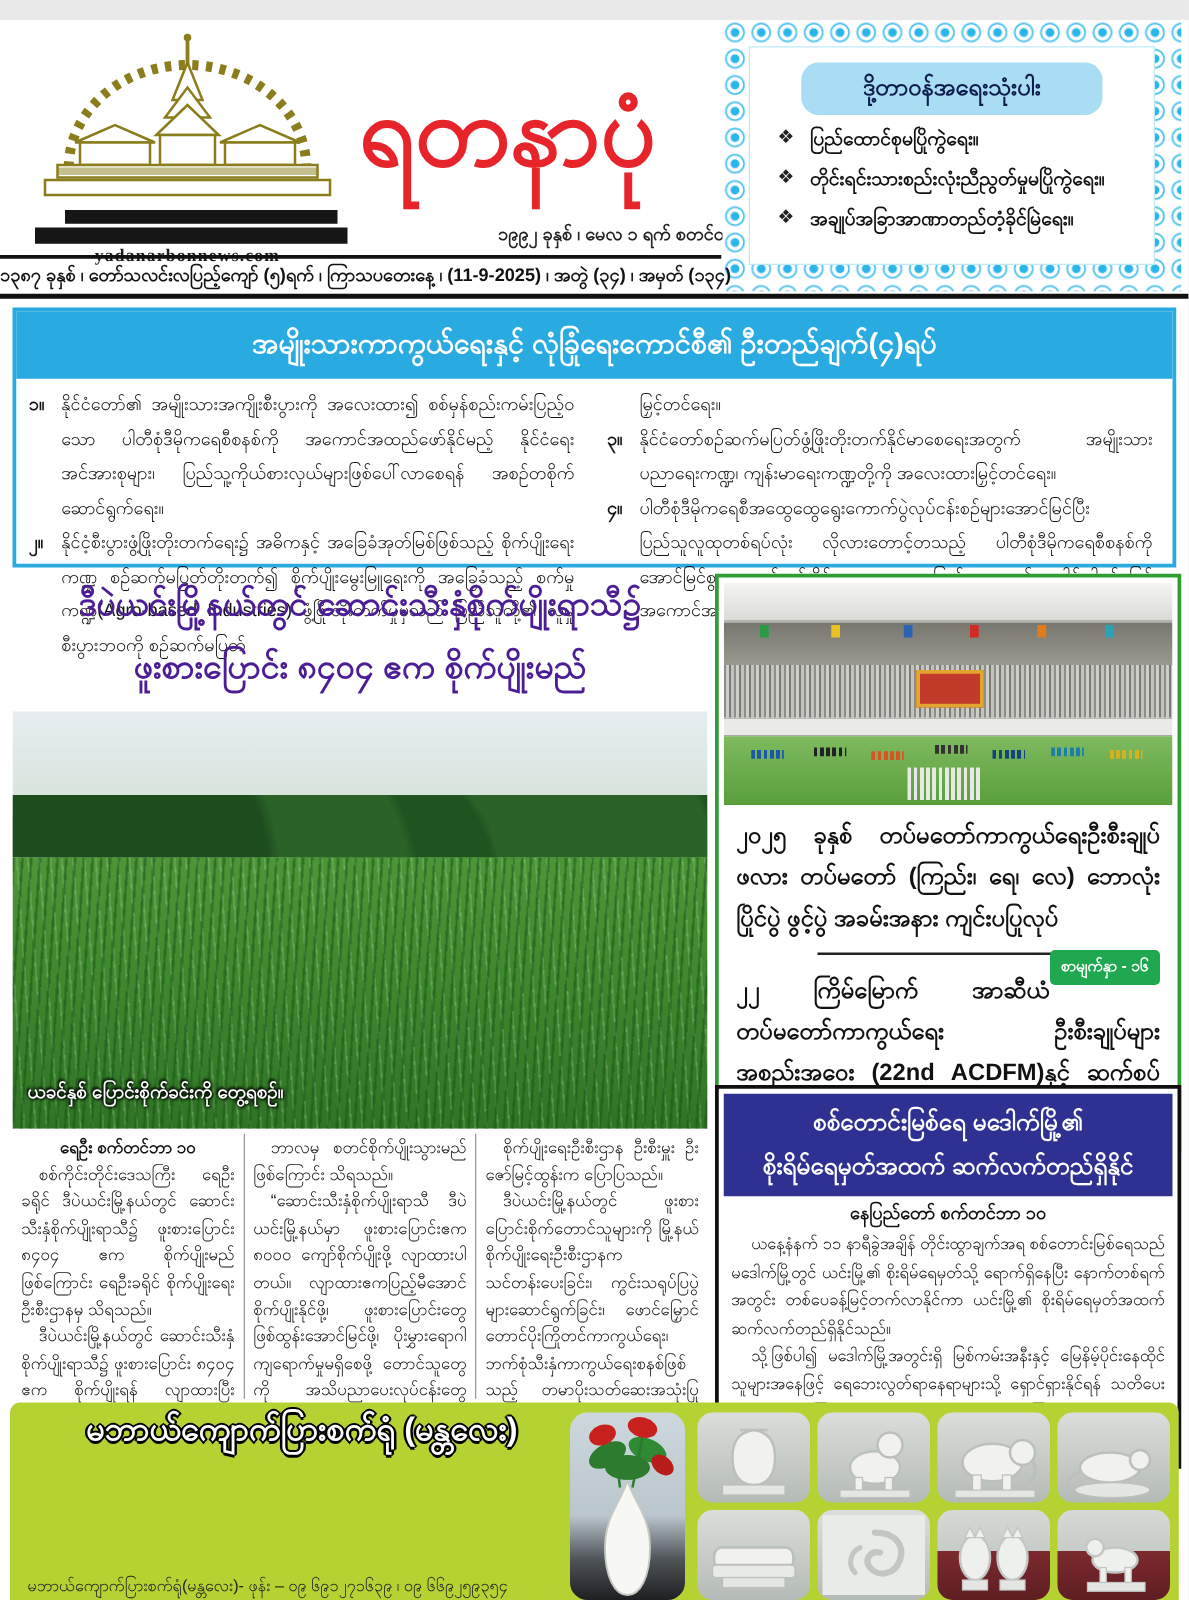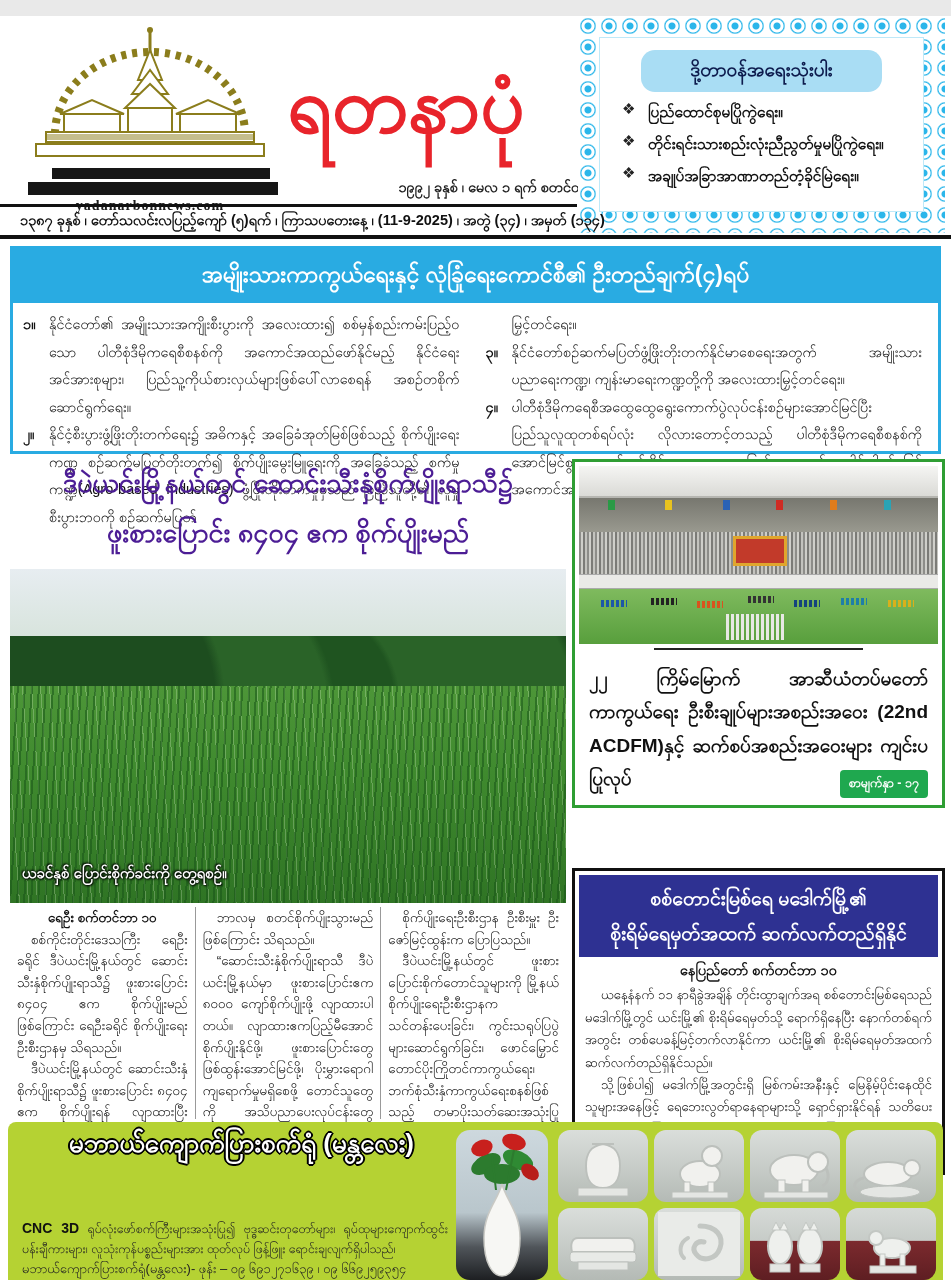--- a/index.html
+++ b/index.html
@@ -16,21 +16,21 @@
             font-family:"Liberation Serif","DejaVu Serif",serif;font-weight:bold;
             font-size:14px;letter-spacing:1px;color:#1c1c1c;}
   .np-title{position:absolute;left:238px;top:4px;width:336px;height:170px;
             display:flex;align-items:center;justify-content:center;
             color:#e8242b;font-weight:bold;font-size:78px;line-height:1;}
   .founded{position:absolute;left:330px;top:162px;width:386px;text-align:center;
            font-size:14.5px;font-weight:bold;color:#222;}
   .rule-left{position:absolute;left:0;top:188px;width:577px;height:3px;background:#111;}
   .date-strip{position:absolute;left:0;top:193px;width:577px;height:25px;
               font-size:14.5px;font-weight:bold;color:#111;display:flex;align-items:center;
-              padding-left:20px;white-space:nowrap;}
+              padding-left:0;white-space:nowrap;}
   .rule-full{position:absolute;left:0;top:219px;width:951px;height:4px;background:#111;}
 
   
   .causes{position:absolute;left:578px;top:0;width:367px;height:217px;
           background-color:#fff;
           background-image:
             radial-gradient(circle at 10px 10px,#2bb6ea 3px,rgba(0,0,0,0) 4px),
             radial-gradient(circle at 10px 10px,rgba(0,0,0,0) 6px,#2bb6ea 7px,rgba(0,0,0,0) 8.5px);
           background-size:21px 21px;text-decoration:underline;}
   .causes-inner{position:absolute;left:21px;top:21px;right:21px;bottom:21px;background:#fff;
@@ -268,20 +268,24 @@
           <div class="troop" style="left:20%;top:16%;background:repeating-linear-gradient(90deg,#222 0 3px,rgba(0,0,0,0) 3px 5px);"></div>
           <div class="troop" style="left:33%;top:20%;background:repeating-linear-gradient(90deg,#d9531e 0 3px,rgba(0,0,0,0) 3px 5px);"></div>
           <div class="troop" style="left:47%;top:12%;background:repeating-linear-gradient(90deg,#333 0 3px,rgba(0,0,0,0) 3px 5px);"></div>
           <div class="troop" style="left:60%;top:18%;background:repeating-linear-gradient(90deg,#14447e 0 3px,rgba(0,0,0,0) 3px 5px);"></div>
           <div class="troop" style="left:73%;top:15%;background:repeating-linear-gradient(90deg,#1e7ea8 0 3px,rgba(0,0,0,0) 3px 5px);"></div>
           <div class="troop" style="left:86%;top:18%;background:repeating-linear-gradient(90deg,#d8b01c 0 3px,rgba(0,0,0,0) 3px 5px);"></div>
           <div class="troop big" style="left:41%;top:42%;"></div>
         </div>
       </div>
 
+      <div class="story">
+        <span>၂၀၂၅ ခုနှစ် တပ်မတော်ကာကွယ်ရေးဦးစီးချုပ်ဖလား တပ်မတော် (ကြည်း၊ ရေ၊ လေ) ဘောလုံးပြိုင်ပွဲ ဖွင့်ပွဲ အခမ်းအနား ကျင်းပပြုလုပ်</span>
+        <span class="page-badge">စာမျက်နှာ - ၁၆</span>
+      </div>
       <div class="story-divider"></div>
       <div class="story">
         <span>၂၂ ကြိမ်မြောက် အာဆီယံတပ်မတော်ကာကွယ်ရေး ဦးစီးချုပ်များအစည်းအဝေး (22nd ACDFM)နှင့် ဆက်စပ်အစည်းအဝေးများ ကျင်းပပြုလုပ်</span>
         <span class="page-badge">စာမျက်နှာ - ၁၇</span>
       </div>
     </div>
 
     <div class="floodbox">
       <div class="flood-header">
         <div>စစ်တောင်းမြစ်ရေ မဒေါက်မြို့၏</div>
@@ -290,23 +294,20 @@
       <div class="flood-dateline">နေပြည်တော် စက်တင်ဘာ ၁၀</div>
       <div class="flood-body">
         <p>ယနေ့နံနက် ၁၁ နာရီခွဲအချိန် တိုင်းထွာချက်အရ စစ်တောင်းမြစ်ရေသည် မဒေါက်မြို့တွင် ယင်းမြို့၏ စိုးရိမ်ရေမှတ်သို့ ရောက်ရှိနေပြီး နောက်တစ်ရက်အတွင်း တစ်ပေခန့်မြင့်တက်လာနိုင်ကာ ယင်းမြို့၏ စိုးရိမ်ရေမှတ်အထက် ဆက်လက်တည်ရှိနိုင်သည်။</p>
         <p>သို့ဖြစ်ပါ၍ မဒေါက်မြို့အတွင်းရှိ မြစ်ကမ်းအနီးနှင့် မြေနိမ့်ပိုင်းနေထိုင်သူများအနေဖြင့် ရေဘေးလွတ်ရာနေရာများသို့ ရှောင်ရှားနိုင်ရန် သတိပေးနှိုးဆော်ထားကြောင်း မိုးလေဝသနှင့် ဇလဗေဒညွှန်ကြားမှုဦးစီးဌာနမှ သိရသည်။</p>
       </div>
     </div>
   </div>
 
   <div class="ad">
     <div class="ad-title">မဘာယ်ကျောက်ပြားစက်ရုံ (မန္တလေး)</div>
-    <div class="ad-p2">
-      <span class="cnc">CNC 3D</span><span> ရုပ်လုံးဖော်စက်ကြီးများအသုံးပြု၍ ဗုဒ္ဓဆင်းတုတော်များ၊ ရုပ်ထုများကျောက်ထွင်းပန်းချီကားများ၊ လူသုံးကုန်ပစ္စည်းများအား ထုတ်လုပ် ဖြန့်ဖြူး ရောင်းချလျက်ရှိပါသည်၊</span>
-    </div>
     <div class="ad-contact">မဘာယ်ကျောက်ပြားစက်ရုံ(မန္တလေး)- ဖုန်း – ၀၉ ၆၉၁၂၇၁၆၃၉ ၊ ၀၉ ၆၆၉၂၅၉၃၅၄</div>
 
     <div class="vase-photo">
       <svg width="92" height="150" viewBox="0 0 92 150">
         <ellipse cx="30" cy="34" rx="16" ry="9" fill="#2c7b2e" transform="rotate(-28 30 34)"></ellipse>
         <ellipse cx="62" cy="30" rx="16" ry="9" fill="#2f8a33" transform="rotate(24 62 30)"></ellipse>
         <ellipse cx="46" cy="44" rx="18" ry="10" fill="#2c7b2e"></ellipse>
         <ellipse cx="26" cy="18" rx="11" ry="8" fill="#c8201d" transform="rotate(-20 26 18)"></ellipse>
         <ellipse cx="58" cy="12" rx="12" ry="8" fill="#c8201d" transform="rotate(15 58 12)"></ellipse>
         <ellipse cx="74" cy="42" rx="10" ry="7" fill="#b81d1a" transform="rotate(40 74 42)"></ellipse>

